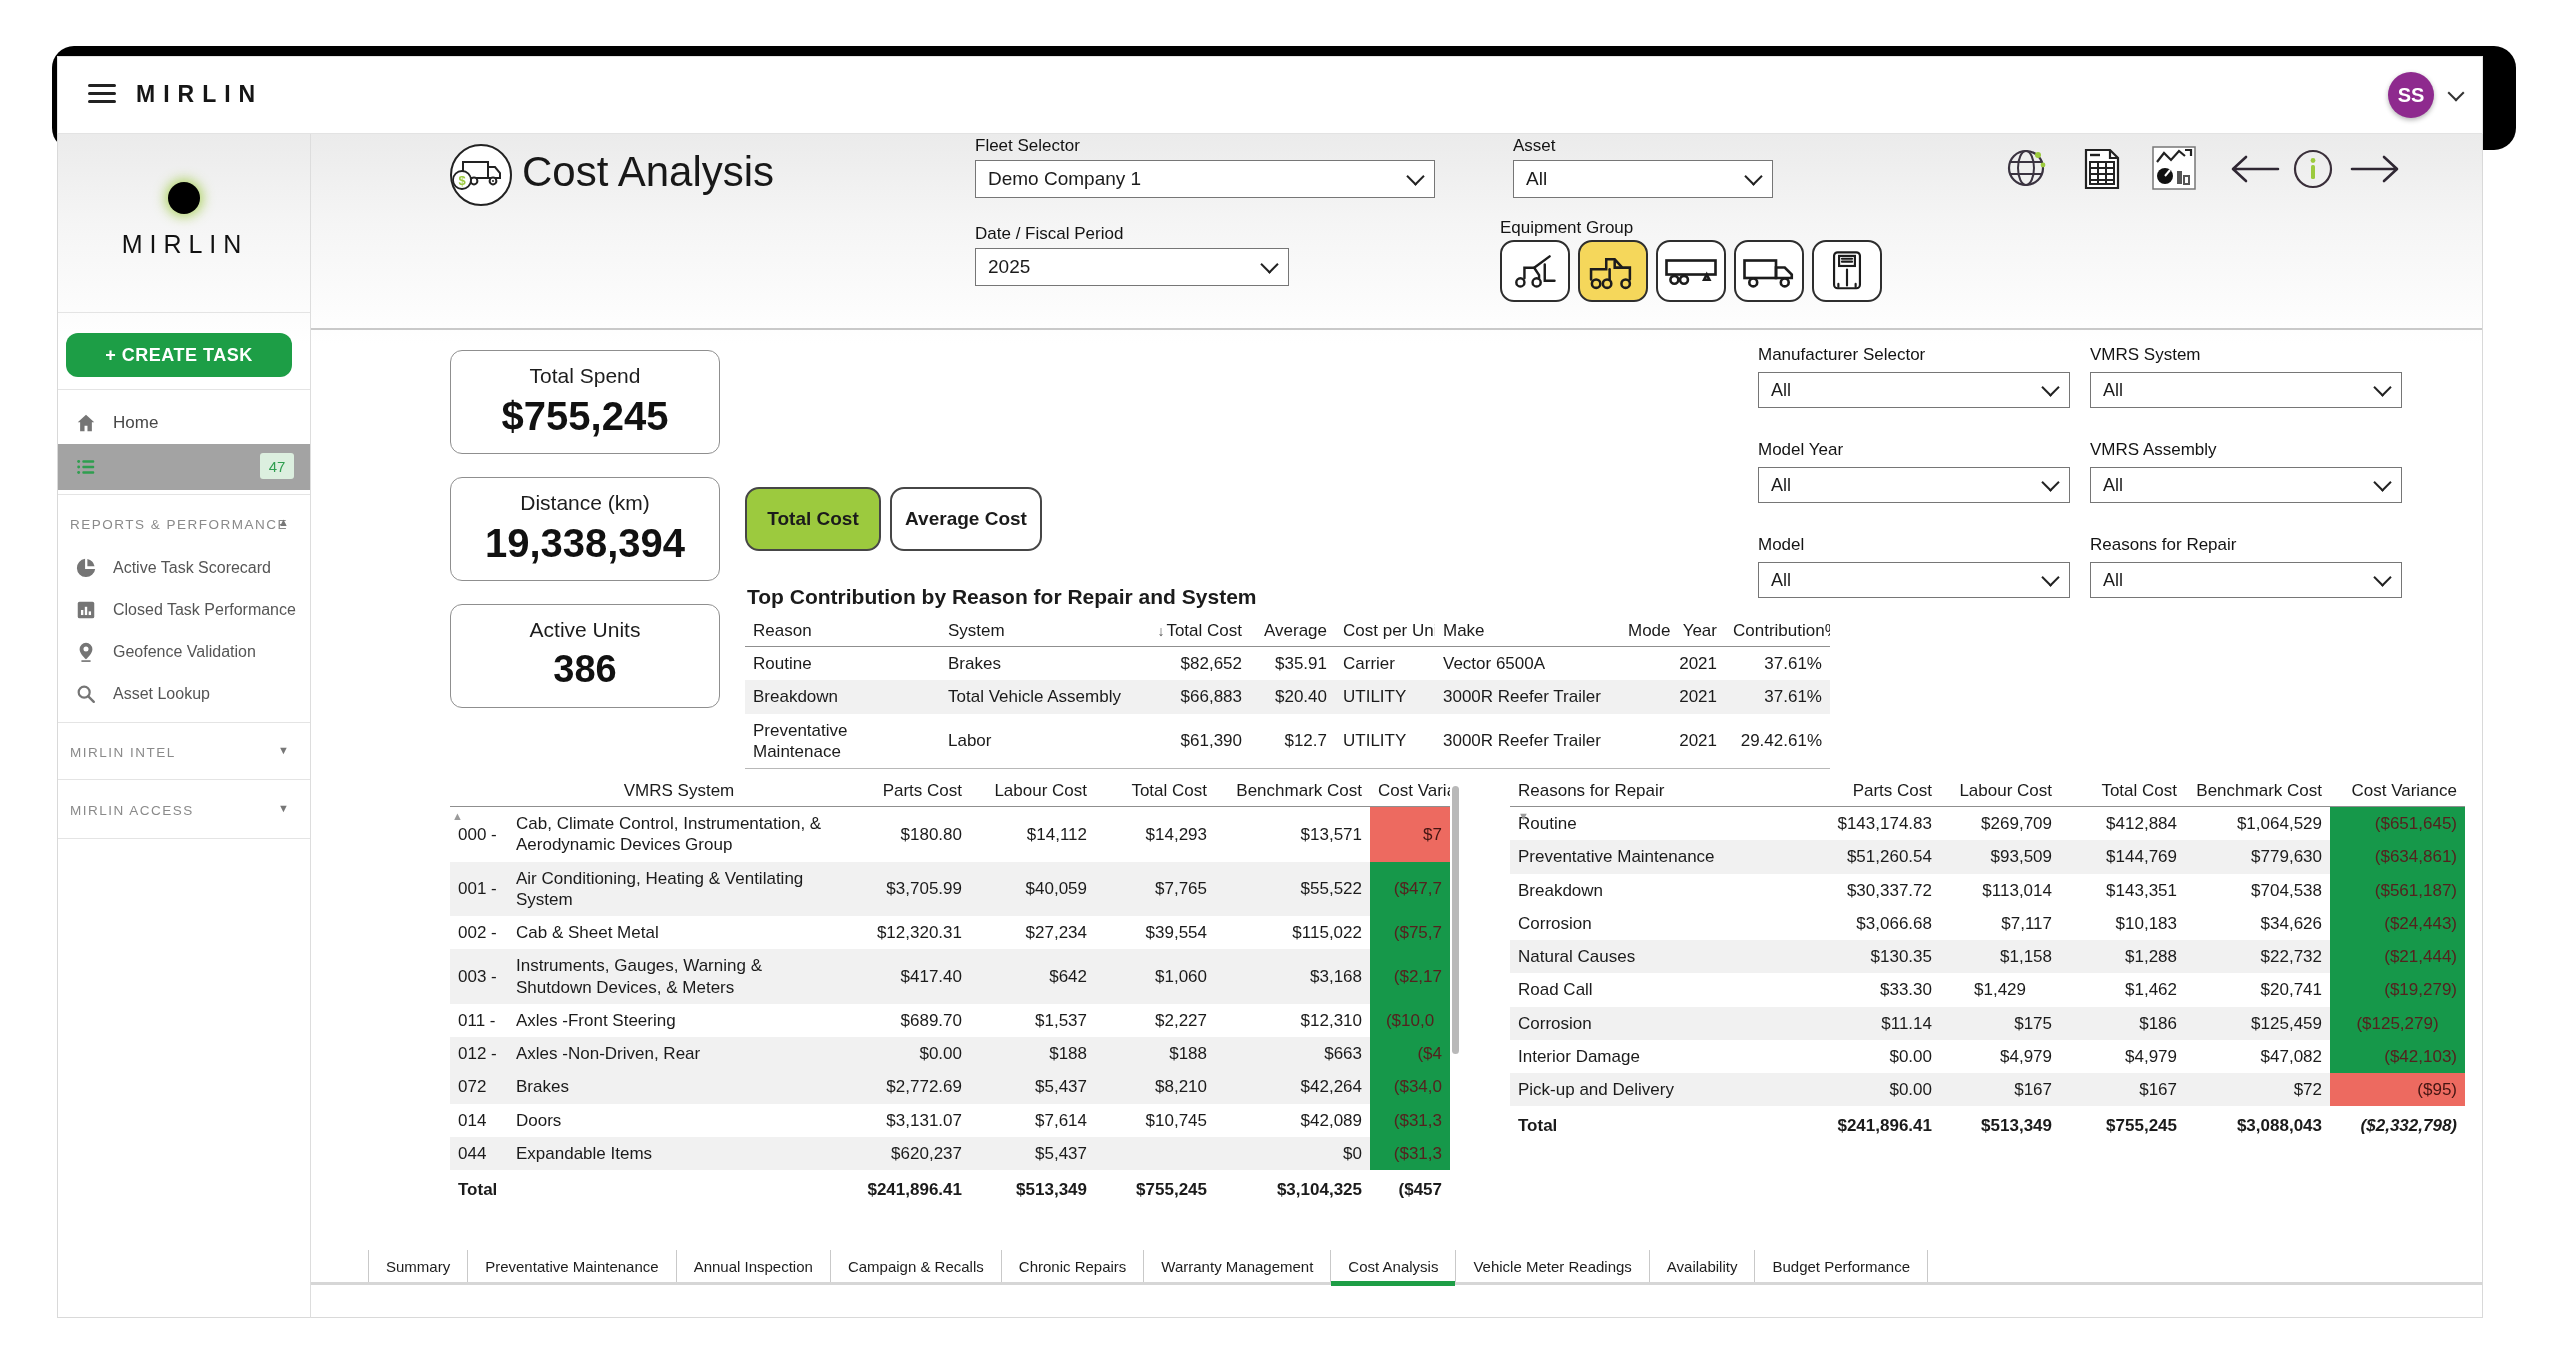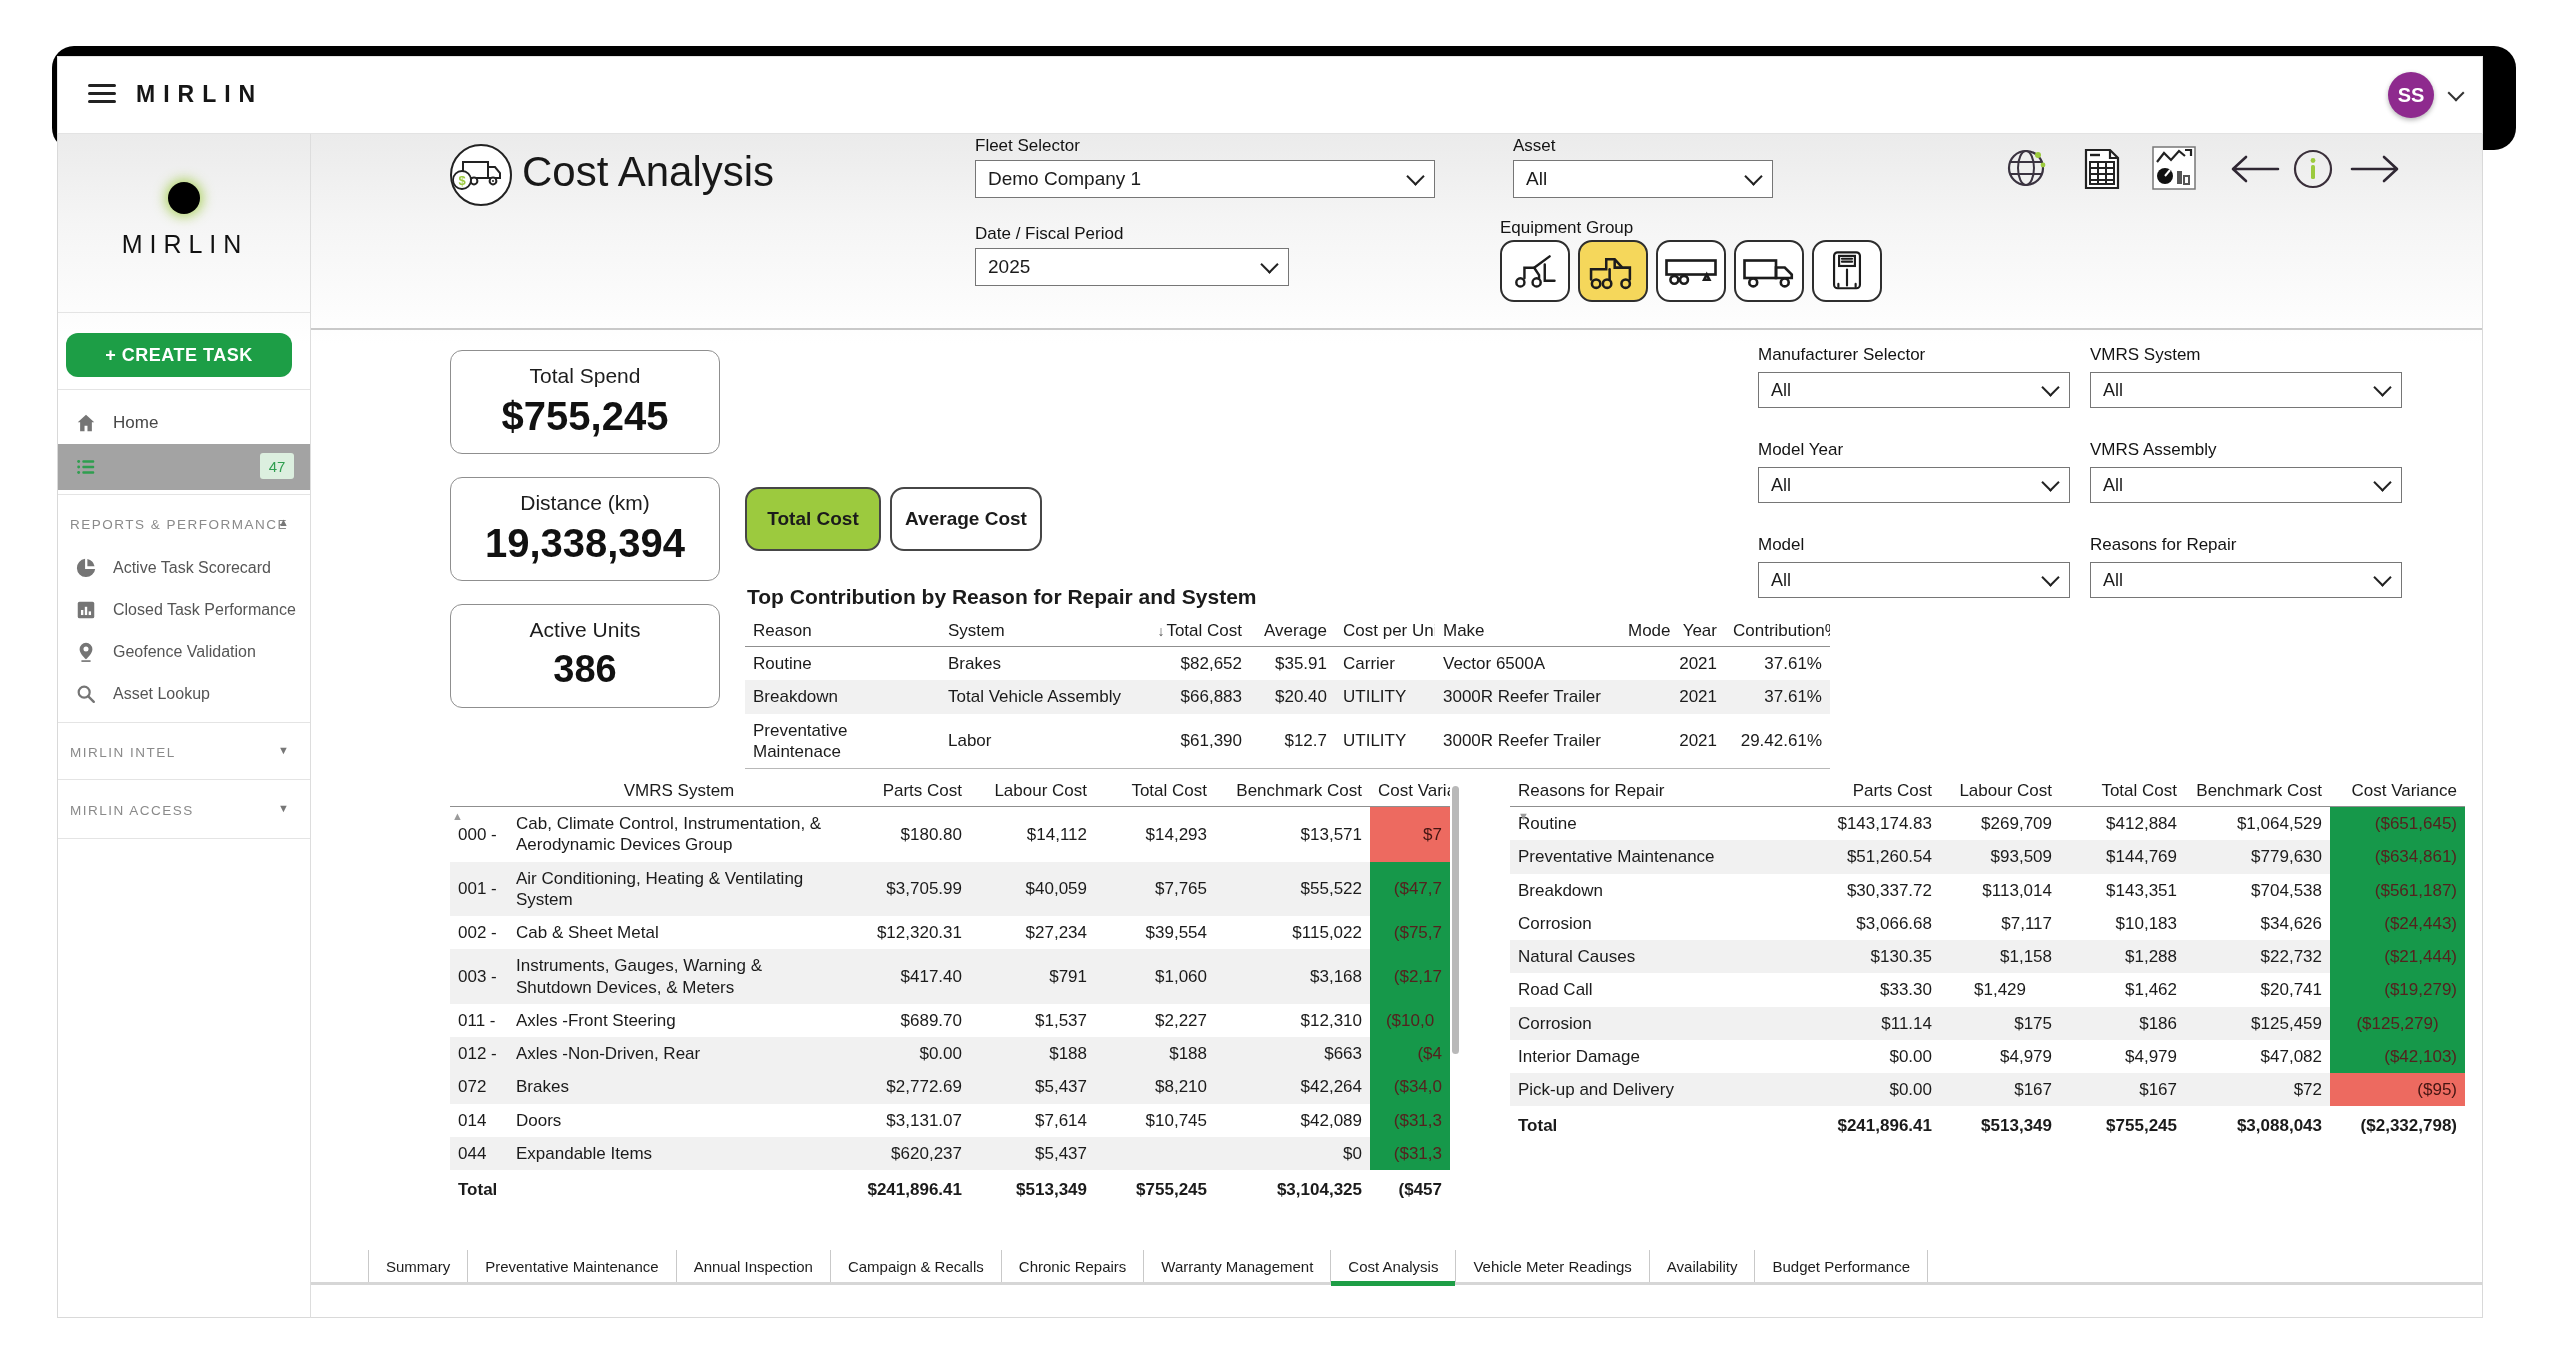--- a/index.html
+++ b/index.html
@@ -458,21 +458,21 @@
           <td style="text-align: right;">$12,320.31</td>
           <td style="text-align: right;">$27,234</td>
           <td style="text-align: right;">$39,554</td>
           <td style="text-align: right;">$115,022</td>
           <td class="var-green" style="text-align: right;">($75,7</td>
         </tr>
         <tr class="shaded">
           <td style="text-align: left;">003 -</td>
           <td style="text-align: left;">Instruments, Gauges, Warning &amp; Shutdown Devices, &amp; Meters</td>
           <td style="text-align: right;">$417.40</td>
-          <td style="text-align: right;">$791</td>
+          <td style="text-align: right;">$642</td>
           <td style="text-align: right;">$1,060</td>
           <td style="text-align: right;">$3,168</td>
           <td class="var-green" style="text-align: right;">($2,17</td>
         </tr>
         <tr>
           <td style="text-align: left;">011 -</td>
           <td style="text-align: left;">Axles -Front Steering</td>
           <td style="text-align: right;">$689.70</td>
           <td style="text-align: right;">$1,537</td>
           <td style="text-align: right;">$2,227</td>
@@ -620,21 +620,21 @@
           <td style="text-align: right;">$167</td>
           <td style="text-align: right;">$72</td>
           <td class="var-red" style="text-align: right;">($95)</td>
         </tr>
         <tr class="total-row">
           <td style="text-align: left;">Total</td>
           <td style="text-align: right;">$241,896.41</td>
           <td style="text-align: right;">$513,349</td>
           <td style="text-align: right;">$755,245</td>
           <td style="text-align: right;">$3,088,043</td>
-          <td style="text-align: right;">($2,332,798)</td>
+          <td style="text-align: right; font-style: italic;">($2,332,798)</td>
         </tr>
       </tbody>
     </table>
 
   <div class="tabs-line"></div>
   <div class="tabs">
       <div class="tab">Summary</div>
       <div class="tab">Preventative Maintenance</div>
       <div class="tab">Annual Inspection</div>
       <div class="tab">Campaign &amp; Recalls</div>

